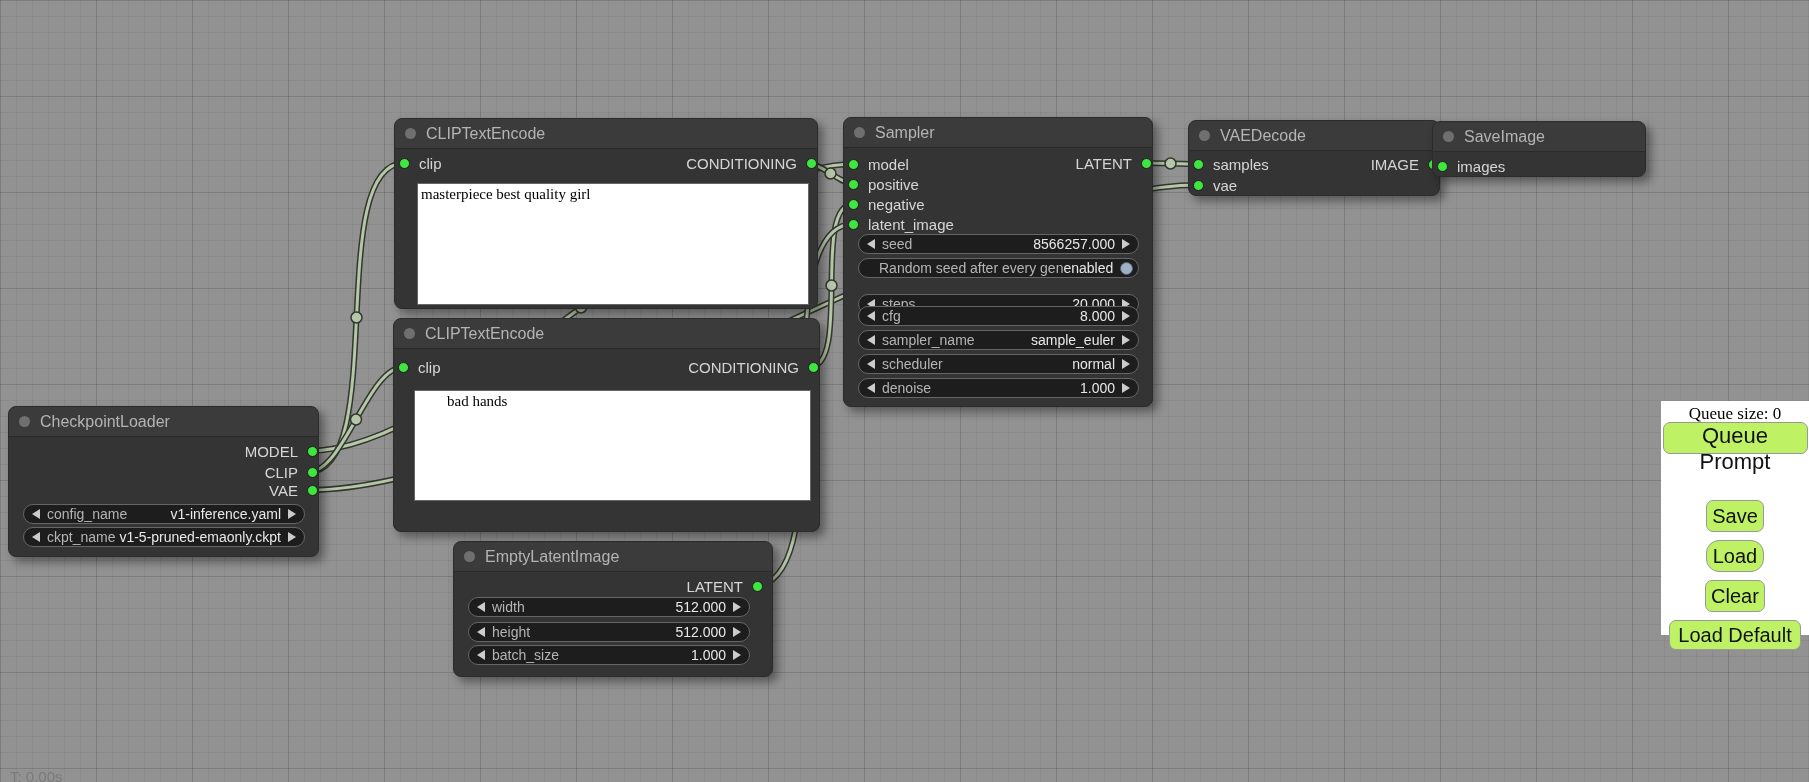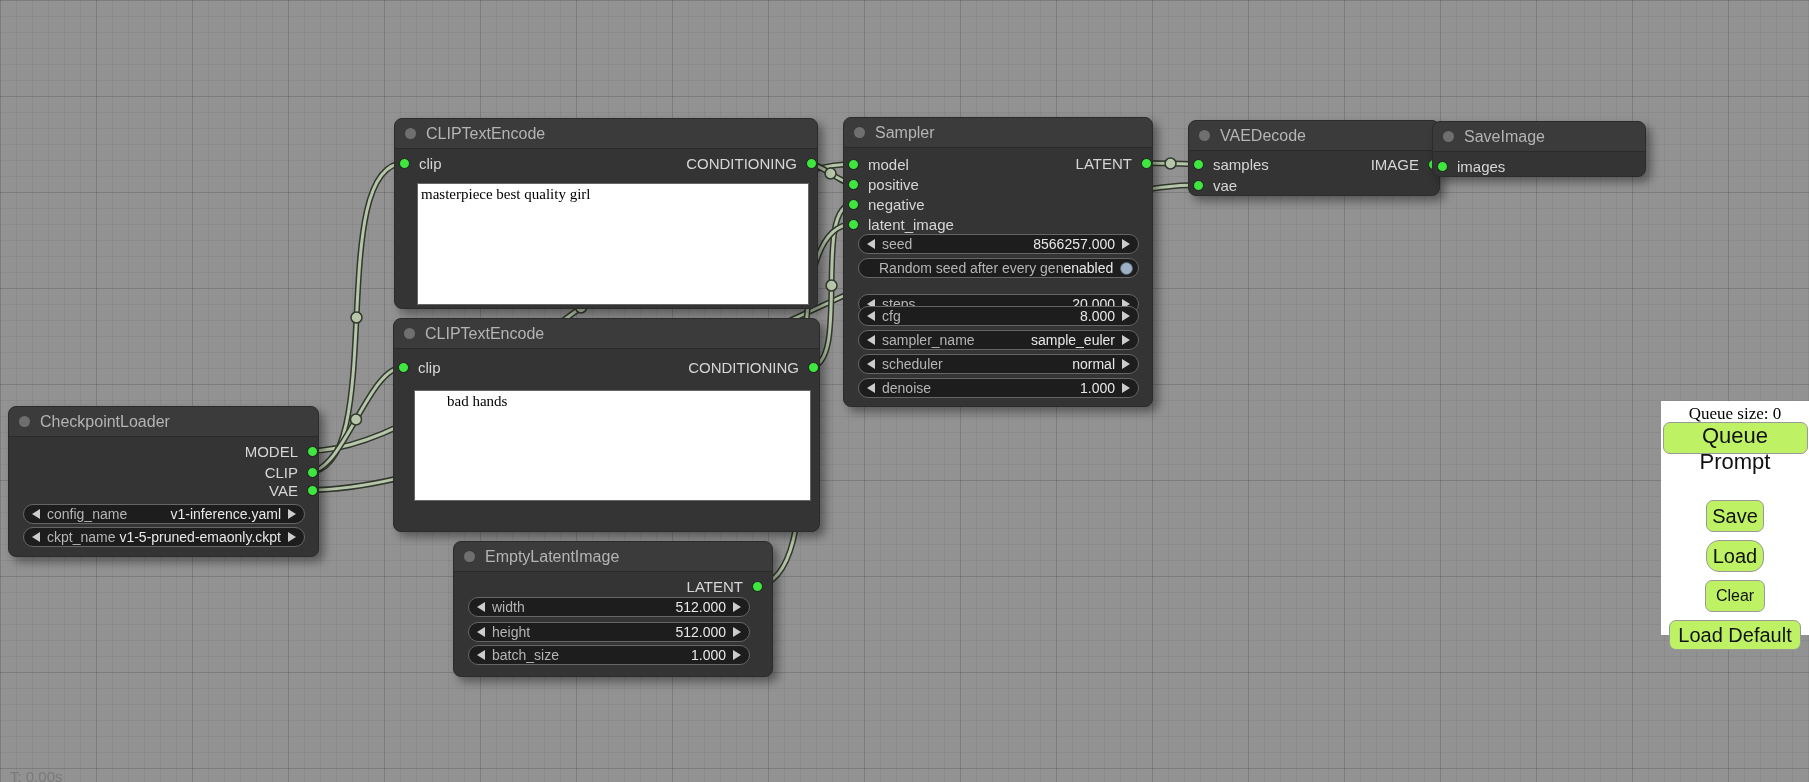--- a/index.html
+++ b/index.html
@@ -82,21 +82,21 @@
     padding-top:3px; height:20px;
   }
   .qbtn {
     display:block; margin:8px auto;
     background:#bef264; border:1px solid #999999; border-radius:7px;
     color:#111; font-family:"Liberation Sans", sans-serif; cursor:pointer;
   }
   #queue-prompt-btn { width:145px; height:32px; font-size:22px; margin-top:1px; }
   #save-btn  { width:58px; height:32px; font-size:20px; margin-top:46px; }
   #load-btn  { width:58px; height:32px; font-size:20px; margin-top:2px;border-radius:13px; }
-  #clear-btn { width:60px; height:32px; font-size:16px; margin-top:2px; }
+  #clear-btn { width:60px; height:32px; font-size:20px; margin-top:2px; }
   #load-default-btn { width:132px; height:30px; font-size:20px; margin-top:2px; }
 
   #stats-text {
     position:absolute; left:10px; top:768px; z-index:2;
     color:#7a7a7a; font-size:15px;
   }
 </style>
 </head>
 <body>
 

